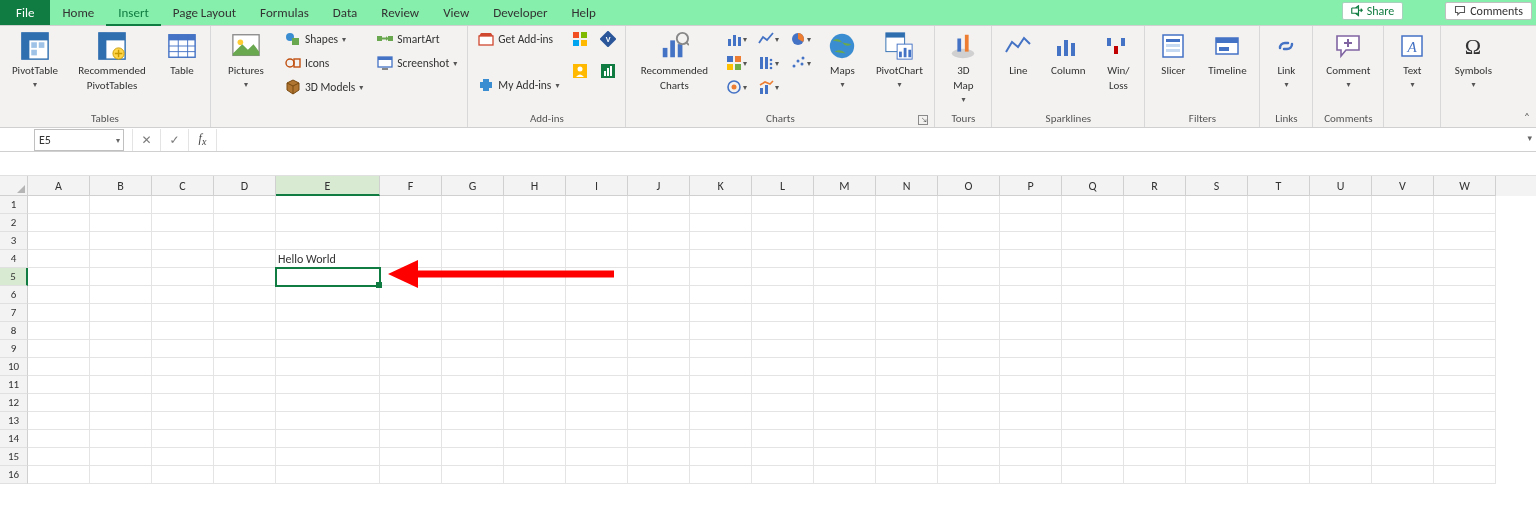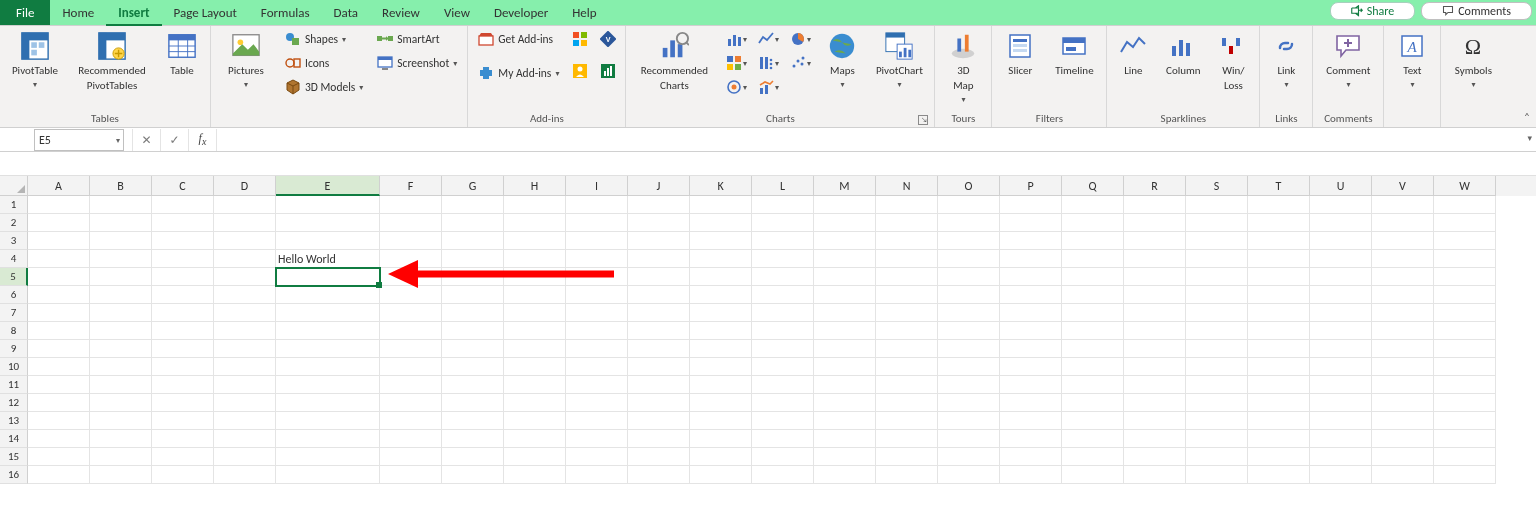--- a/index.html
+++ b/index.html
@@ -35,35 +35,36 @@
     font-size: 13px;
     color: #333;
     display: flex; align-items: center;
     padding: 12px 12px;
     cursor: pointer;
     border-bottom: 3px solid transparent;
   }
   .tab.active {
     color: #107c41;
     border-bottom: 3px solid #107c41;
-    font-weight: 700;
+    font-weight: 400;
   }
   .top-right {
     position: absolute;
     right: 4px; top: 2px;
     display: flex; gap: 6px;
   }
   .pill-btn {
     border: 1px solid #c0c0c0;
-    border-radius: 8px;
-    padding: 1px 20px;
+    border-radius: 2px;
+    padding: 1px 8px;
     font-size: 12px;
     display: flex; align-items: center; gap: 4px;
     cursor: pointer;
     background: #fff;
+    margin-left: 36px;
   }
   .pill-btn.green { color: #107c41; border-color: #a7d0bd; }
   .pill-btn .ic { font-size: 11px; }
 
   
   .ribbon {
     display: flex;
     height: 102px;
     background: #f3f2f1;
     border-bottom: 1px solid #d0d0d0;
@@ -437,21 +438,21 @@
           </span>
           <span>Screenshot</span>
           <span class="caret">▾</span>
         </div>
       </div>
     </div>
   </div>
 
   <div class="ribbon-group">
     <div class="group-body">
-      <div class="small-stack" style="justify-content:center;gap:12px">
+      <div class="small-stack" style="justify-content:center;gap:24px">
         <div class="small-row">
           <span class="mini-icon">
             <svg width="16" height="16" viewBox="0 0 16 16">
                 <rect x="1" y="5" width="14" height="9" fill="#fff" stroke="#d04830" stroke-width="1.3"></rect>
                 <path d="M1 5 L3 2 H13 L15 5" fill="#d04830"></path>
               </svg>
           </span>
           <span>Get Add-ins</span>
         </div>
         <div class="small-row">
@@ -636,20 +637,55 @@
         <span class="lbl">3D</span>
         <span class="lbl">Map</span>
         <span class="caret">▾</span>
       </div>
     </div>
     <div class="group-label">Tours</div>
   </div>
 
   <div class="ribbon-group">
     <div class="group-body">
+      <div class="big-btn" style="width:40px">
+        <span class="big-icon">
+            <svg width="28" height="28">
+              <polyline points="2,20 8,10 14,15 20,6 26,12" fill="none" stroke="#4472c4" stroke-width="2"></polyline>
+            </svg>
+          </span>
+        <span class="lbl">Line</span>
+      </div>
+      <div class="big-btn" style="width:48px">
+        <span class="big-icon">
+            <svg width="28" height="28">
+              <rect x="3" y="14" width="4" height="10" fill="#4472c4"></rect>
+              <rect x="10" y="8" width="4" height="16" fill="#4472c4"></rect>
+              <rect x="17" y="11" width="4" height="13" fill="#4472c4"></rect>
+            </svg>
+          </span>
+        <span class="lbl">Column</span>
+      </div>
+      <div class="big-btn" style="width:40px">
+        <span class="big-icon">
+            <svg width="28" height="28">
+              <rect x="3" y="6" width="4" height="8" fill="#4472c4"></rect>
+              <rect x="10" y="14" width="4" height="8" fill="#c00000"></rect>
+              <rect x="17" y="6" width="4" height="8" fill="#4472c4"></rect>
+            </svg>
+          </span>
+        <span class="lbl">Win/</span>
+        <span class="lbl">Loss</span>
+      </div>
+    </div>
+    <div class="group-label">Sparklines</div>
+  </div>
+
+  <div class="ribbon-group">
+    <div class="group-body">
       <div class="big-btn" style="width:44px">
         <span class="big-icon">
             <svg width="28" height="28">
               <rect x="4" y="3" width="20" height="22" fill="#fff" stroke="#4472c4" stroke-width="1.5"></rect>
               <rect x="7" y="7" width="14" height="3" fill="#4472c4"></rect>
               <rect x="7" y="12" width="14" height="3" fill="#c5d9f1"></rect>
               <rect x="7" y="17" width="14" height="3" fill="#c5d9f1"></rect>
             </svg>
           </span>
         <span class="lbl">Slicer</span>
@@ -659,55 +695,20 @@
             <svg width="28" height="28">
               <rect x="3" y="6" width="22" height="16" fill="#fff" stroke="#4472c4" stroke-width="1.5"></rect>
               <rect x="3" y="6" width="22" height="5" fill="#4472c4"></rect>
               <rect x="6" y="15" width="10" height="4" fill="#4472c4"></rect>
             </svg>
           </span>
         <span class="lbl">Timeline</span>
       </div>
     </div>
     <div class="group-label">Filters</div>
-  </div>
-
-  <div class="ribbon-group">
-    <div class="group-body">
-      <div class="big-btn" style="width:40px">
-        <span class="big-icon">
-            <svg width="28" height="28">
-              <polyline points="2,20 8,10 14,15 20,6 26,12" fill="none" stroke="#4472c4" stroke-width="2"></polyline>
-            </svg>
-          </span>
-        <span class="lbl">Line</span>
-      </div>
-      <div class="big-btn" style="width:48px">
-        <span class="big-icon">
-            <svg width="28" height="28">
-              <rect x="3" y="14" width="4" height="10" fill="#4472c4"></rect>
-              <rect x="10" y="8" width="4" height="16" fill="#4472c4"></rect>
-              <rect x="17" y="11" width="4" height="13" fill="#4472c4"></rect>
-            </svg>
-          </span>
-        <span class="lbl">Column</span>
-      </div>
-      <div class="big-btn" style="width:40px">
-        <span class="big-icon">
-            <svg width="28" height="28">
-              <rect x="3" y="6" width="4" height="8" fill="#4472c4"></rect>
-              <rect x="10" y="14" width="4" height="8" fill="#c00000"></rect>
-              <rect x="17" y="6" width="4" height="8" fill="#4472c4"></rect>
-            </svg>
-          </span>
-        <span class="lbl">Win/</span>
-        <span class="lbl">Loss</span>
-      </div>
-    </div>
-    <div class="group-label">Sparklines</div>
   </div>
 
   <div class="ribbon-group">
     <div class="group-body">
       <div class="big-btn" style="width:40px">
         <span class="big-icon">
             <svg width="28" height="28">
               <path d="M8 16 A5 5 0 0 1 13 11 H16 M20 12 A5 5 0 0 1 15 17 H12" fill="none" stroke="#4472c4" stroke-width="2.5" stroke-linecap="round"></path>
             </svg>
           </span>

